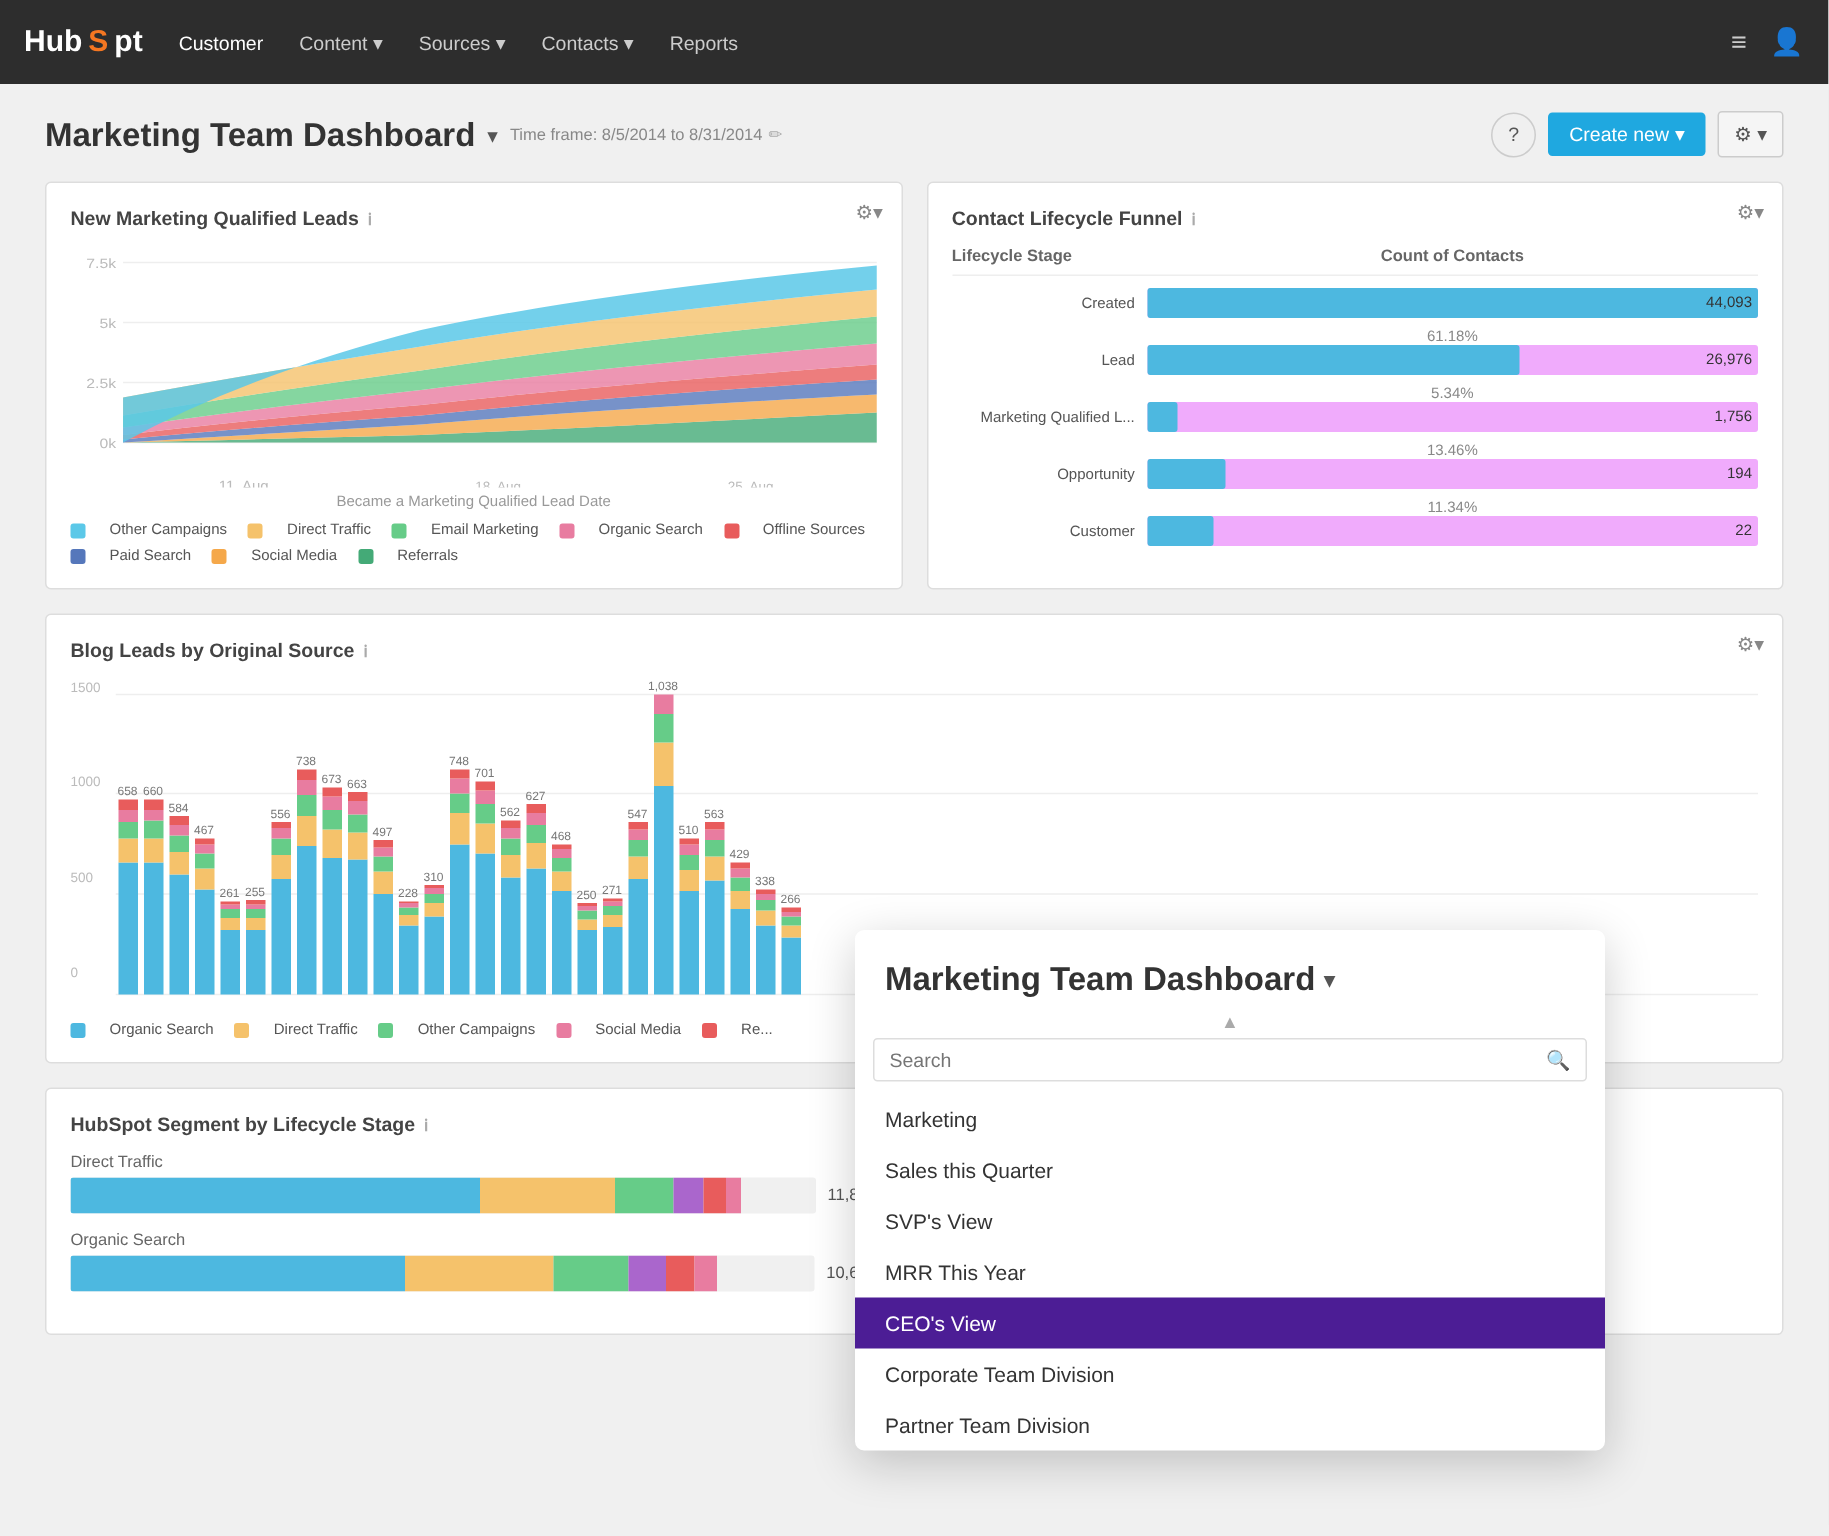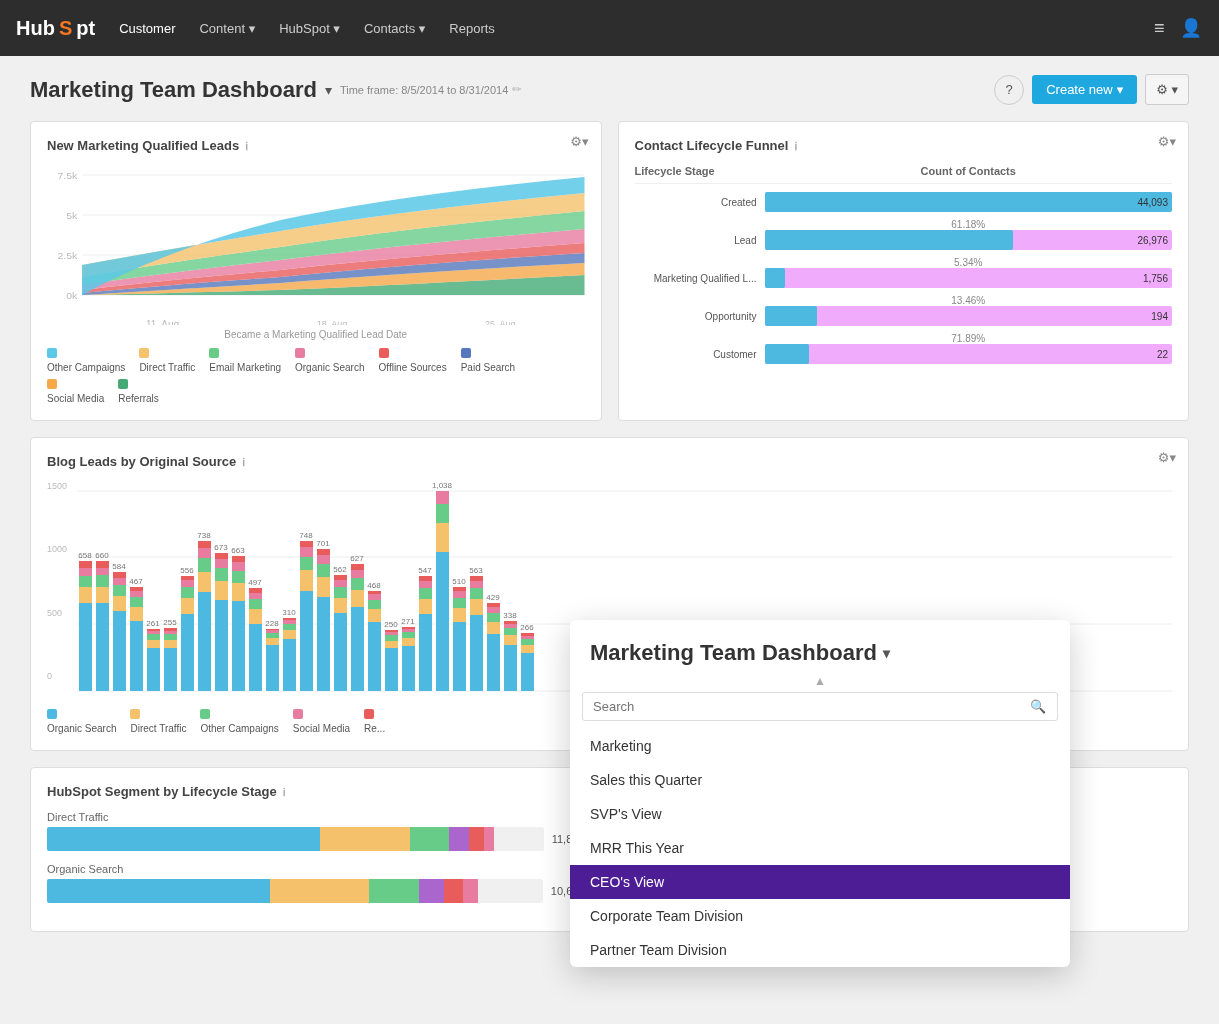--- a/index.html
+++ b/index.html
@@ -49,21 +49,21 @@
     
     .dashboard-grid { display: grid; grid-template-columns: 1fr 1fr; gap: 16px; margin-bottom: 16px; }
     .widget { background: white; border-radius: 4px; border: 1px solid #ddd; padding: 16px; position: relative; }
     .widget-full { background: white; border-radius: 4px; border: 1px solid #ddd; padding: 16px; margin-bottom: 16px; position: relative; }
     .widget-title { font-size: 13px; font-weight: 600; color: #444; margin-bottom: 12px; display: flex; align-items: center; gap: 6px; }
     .widget-gear { position: absolute; top: 12px; right: 12px; cursor: pointer; color: #888; font-size: 13px; }
     .info-icon { color: #aaa; font-size: 11px; }
     .area-chart-container { height: 160px; position: relative; overflow: hidden; }
     .chart-axis-label { text-align: center; font-size: 10px; color: #999; margin-top: 4px; }
     .legend { display: flex; flex-wrap: wrap; gap: 6px 14px; margin-top: 8px; }
-    .legend-item { display: flex; align-items: flex-start; gap: 4px; font-size: 10px; color: #555; flex-direction: column; }
+    .legend-item { display: flex; align-items: flex-end; gap: 16px; font-size: 10px; color: #555; }
     .legend-dot { width: 10px; height: 10px; border-radius: 2px; flex-shrink: 0; }
     .funnel-header { display: flex; font-size: 11px; color: #666; font-weight: 600; border-bottom: 1px solid #eee; padding-bottom: 6px; margin-bottom: 8px; }
     .funnel-header .col-label { width: 130px; flex-shrink: 0; }
     .funnel-header .col-bar { flex: 1; text-align: center; }
     .funnel-row { display: flex; align-items: center; margin-bottom: 6px; flex-direction: column; }
     .funnel-row-main { display: flex; align-items: center; width: 100%; }
     .funnel-label { width: 130px; font-size: 10px; color: #555; flex-shrink: 0; text-align: right; padding-right: 8px; }
     .funnel-bar-container { flex: 1; background: #f0abfc; border-radius: 2px; height: 20px; position: relative; }
     .funnel-bar { height: 100%; border-radius: 2px; display: flex; align-items: center; justify-content: flex-end; padding-right: 6px; }
     .funnel-count { font-size: 10px; color: #333; position: absolute; right: 4px; top: 50%; transform: translateY(-50%); }
@@ -122,21 +122,21 @@
 <body>
 
 <nav class="navbar">
   <div class="logo">
     <span>Hub</span>
       <span class="dot">S</span>
       <span>pt</span>
   </div>
   <span class="nav-link active">Customer</span>
   <span class="nav-link">Content ▾</span>
-  <span class="nav-link">HubSpot ▾</span>
+  <span class="nav-link">Sources ▾</span>
   <span class="nav-link">Contacts ▾</span>
   <span class="nav-link">Reports</span>
   <div class="nav-spacer"></div>
   <div class="nav-icons">
     <span class="nav-icon">≡</span>
     <span class="nav-icon">👤</span>
   </div>
 </nav>
 
 <div class="page">
@@ -292,21 +292,21 @@
         <div class="funnel-row-main">
           <div class="funnel-label">Opportunity</div>
           <div class="funnel-bar-container">
             <div class="funnel-bar" style="width:13%;background:#4db8e0;"></div>
             <span class="funnel-count">194</span>
           </div>
         </div>
       </div>
 
       <div class="funnel-row">
-        <div class="funnel-pct">71.89%</div>
+        <div class="funnel-pct">11.34%</div>
         <div class="funnel-row-main">
           <div class="funnel-label">Customer</div>
           <div class="funnel-bar-container">
             <div class="funnel-bar" style="width:11%;background:#4db8e0;"></div>
             <span class="funnel-count">22</span>
           </div>
         </div>
       </div>
     </div>
   </div>

